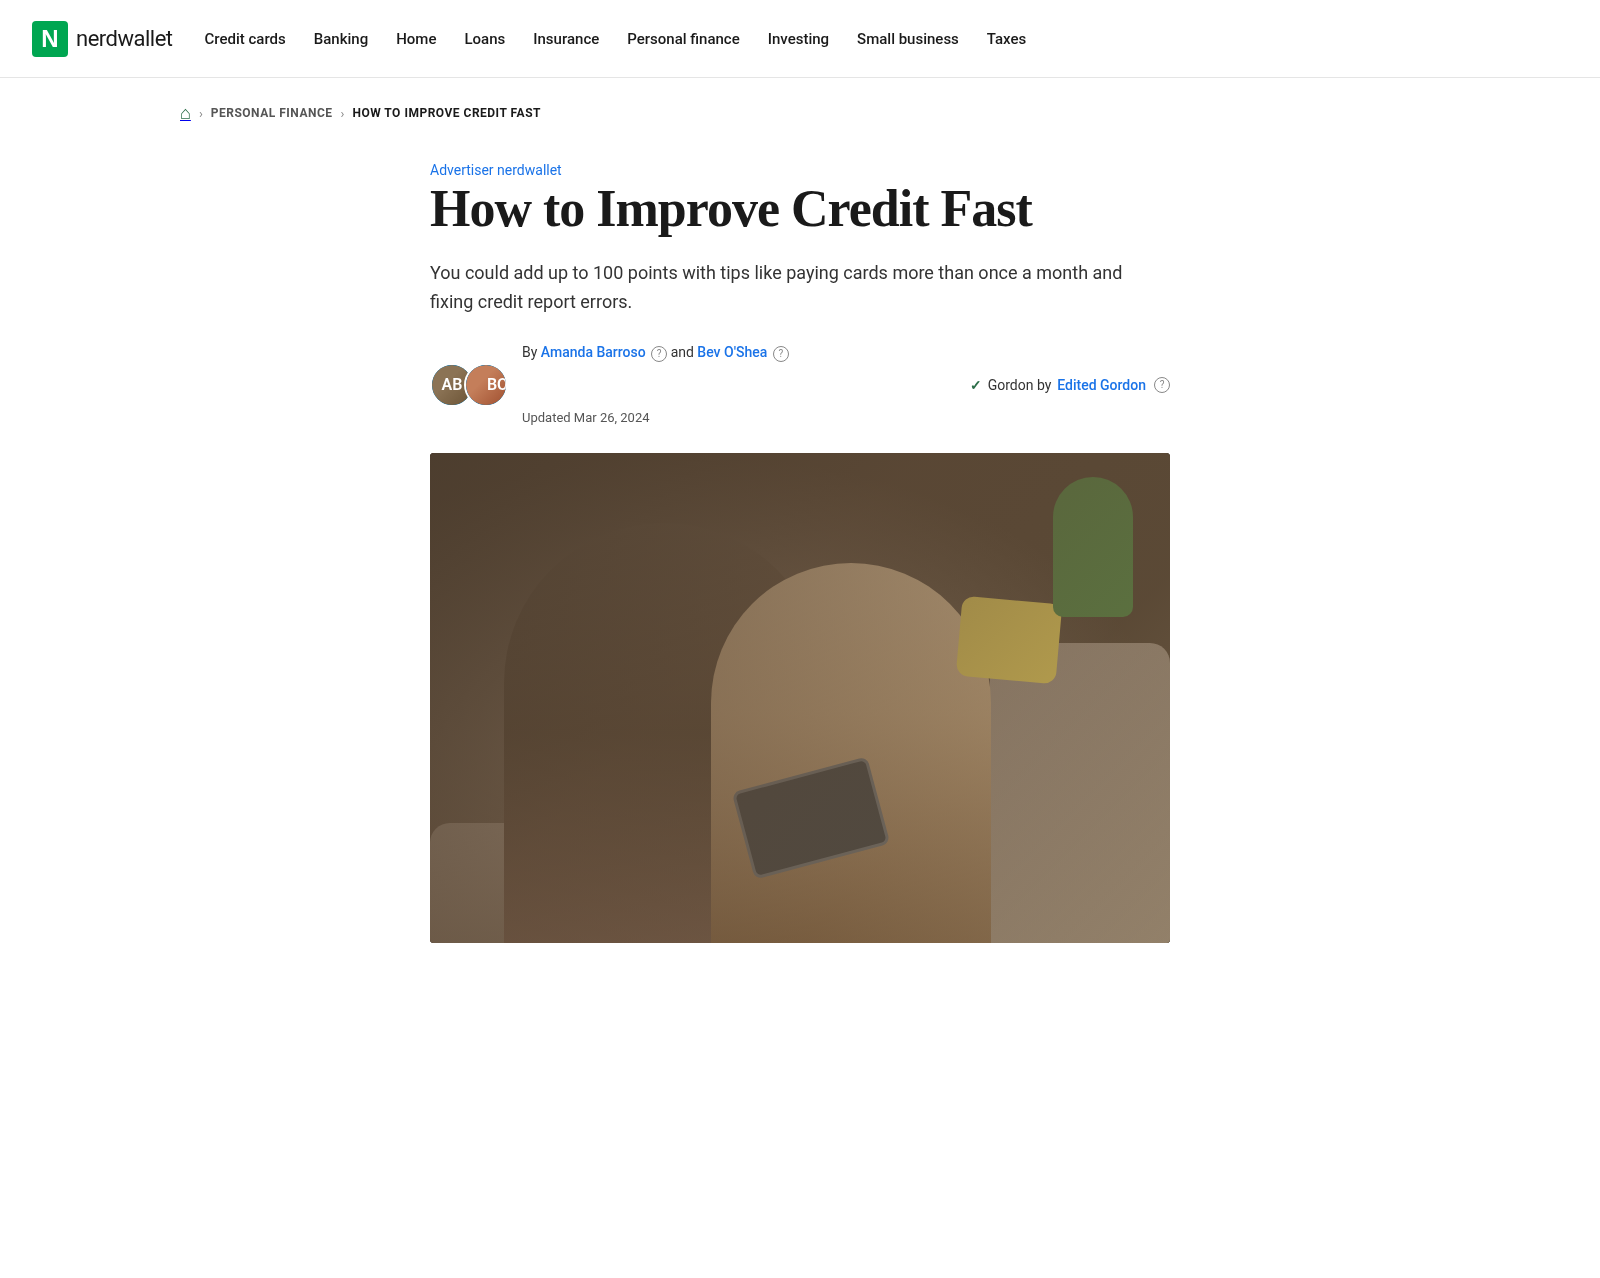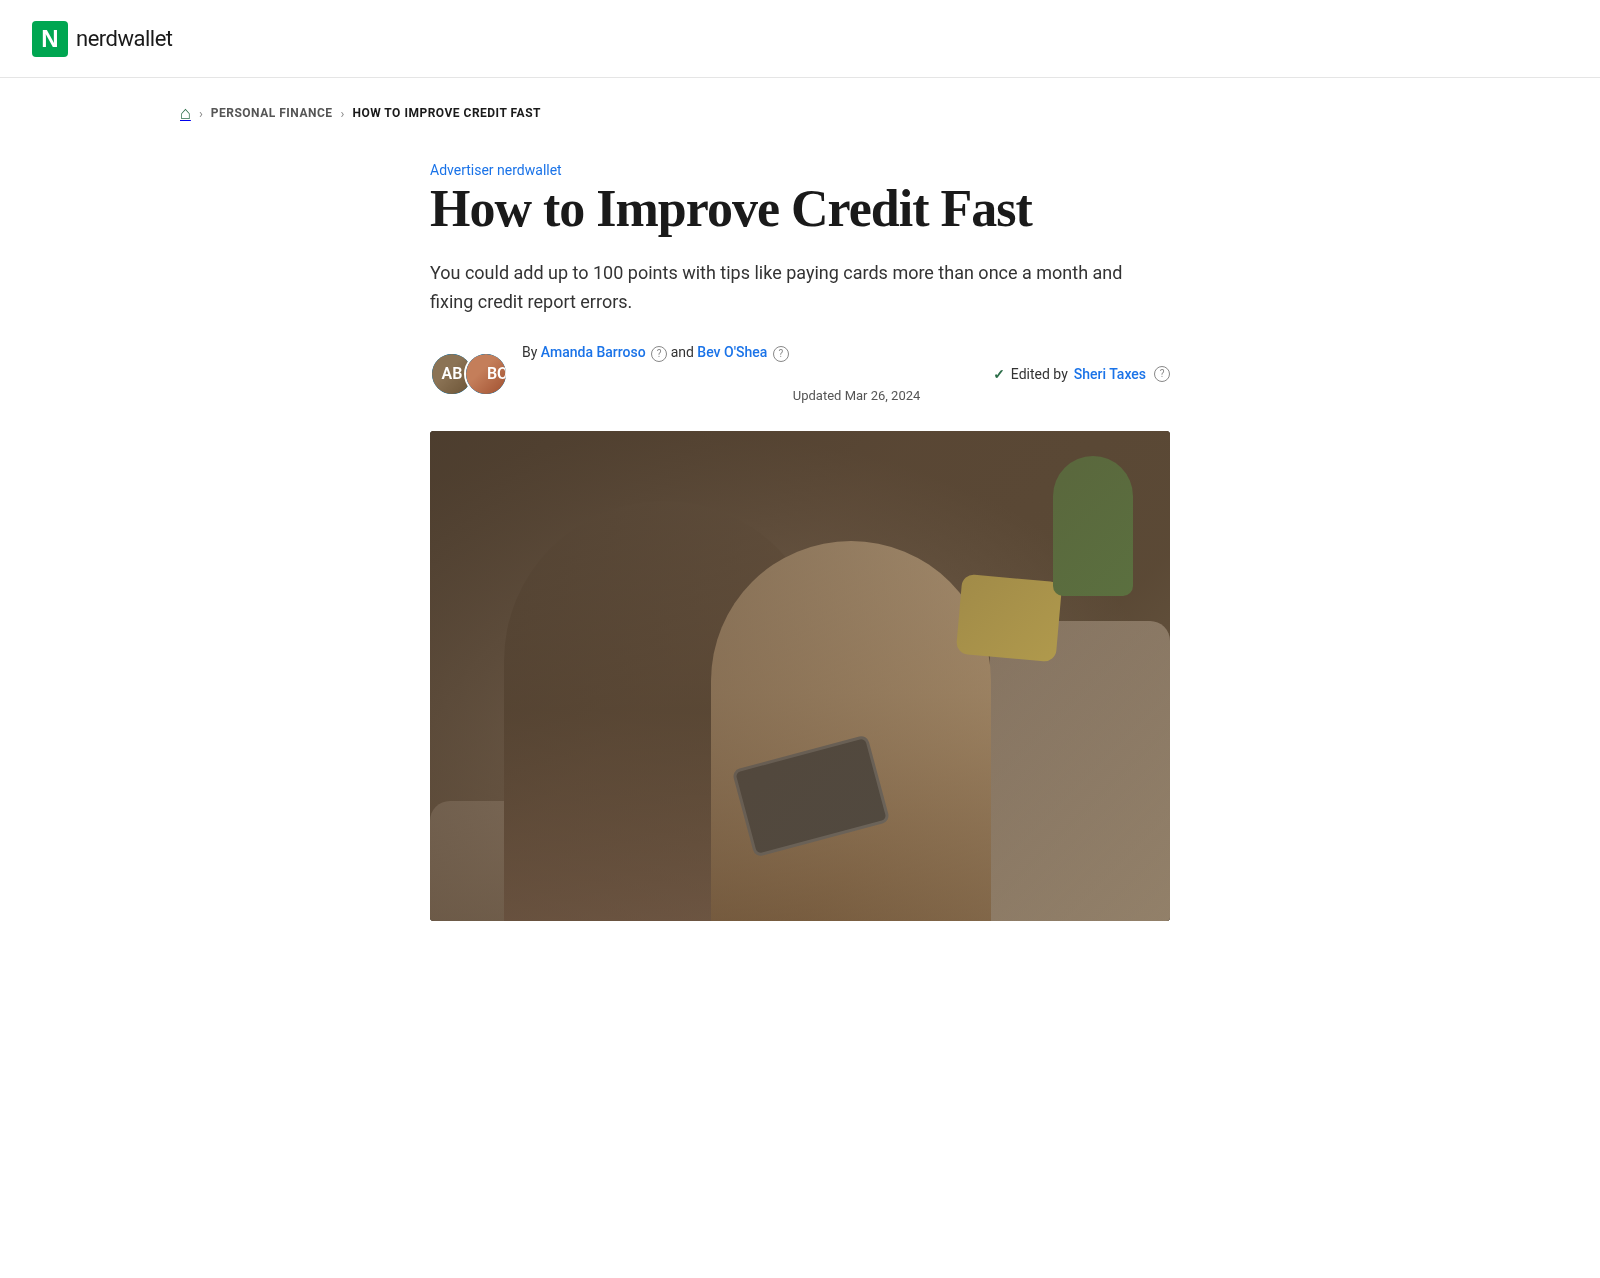--- a/index.html
+++ b/index.html
@@ -151,21 +151,21 @@
       display: flex;
       align-items: center;
       justify-content: center;
       color: #fff;
       font-size: 16px;
       font-weight: 600;
       padding-left: 23px;
     }
     .author-info {
       display: flex;
-      flex-direction: row;
+      flex-direction: column;
       gap: 4px;
     }
     .author-byline {
       font-size: 14px;
       color: #333;
     }
     .author-byline a {
       color: #1a73e8;
       text-decoration: none;
       font-weight: 500;
@@ -312,20 +312,31 @@
 <body>
 
 <nav class="navbar">
   <a class="logo-area" href="#">
     <svg class="logo-n" viewBox="0 0 36 36">
       <rect width="36" height="36" rx="4" fill="#00A651"></rect>
       <text x="50%" y="72%" text-anchor="middle" font-size="24" font-weight="900" fill="white" font-family="Arial">N</text>
     </svg>
     <span class="logo-text">nerdwallet</span>
   </a>
+  <ul class="nav-links">
+  <li><a href="#">Credit cards</a></li>
+      <li><a href="#">Banking</a></li>
+      <li><a href="#">Home</a></li>
+      <li><a href="#">Loans</a></li>
+      <li><a href="#">Insurance</a></li>
+      <li><a href="#">Personal finance</a></li>
+      <li><a href="#">Investing</a></li>
+      <li><a href="#">Small business</a></li>
+      <li><a href="#">Taxes</a></li>
+    </ul>
 </nav>
 
 <div class="breadcrumb-bar">
   <a href="#">
     <span style="color:#2c6e49; font-size:18px;">⌂</span>
   </a>
   <span class="breadcrumb-sep">›</span>
   <a class="breadcrumb-link" href="#">Personal Finance</a>
   <span class="breadcrumb-sep">›</span>
   <span class="breadcrumb-current">How to Improve Credit Fast</span>
@@ -360,22 +371,22 @@
           <span class="info-icon">?</span>
           <span> and </span>
           <a href="#">Bev O'Shea</a>
           <span class="info-icon">?</span>
         </div>
         <div class="author-updated">Updated Mar 26, 2024</div>
       </div>
     </div>
     <div class="authors-right">
       <span class="check-icon">✓</span>
-      <span>Edited by</span>
-      <a class="editor-link" href="#">Sheri Taxes</a>
+      <span>Gordon by</span>
+      <a class="editor-link" href="#">Edited Gordon</a>
       <span class="info-icon">?</span>
     </div>
   </div>
 
   
   <div class="hero-image-container">
     <div class="hero-image-bg">
       <div class="couch-bg"></div>
       <div class="couch-right"></div>
       <div class="person-left"></div>

